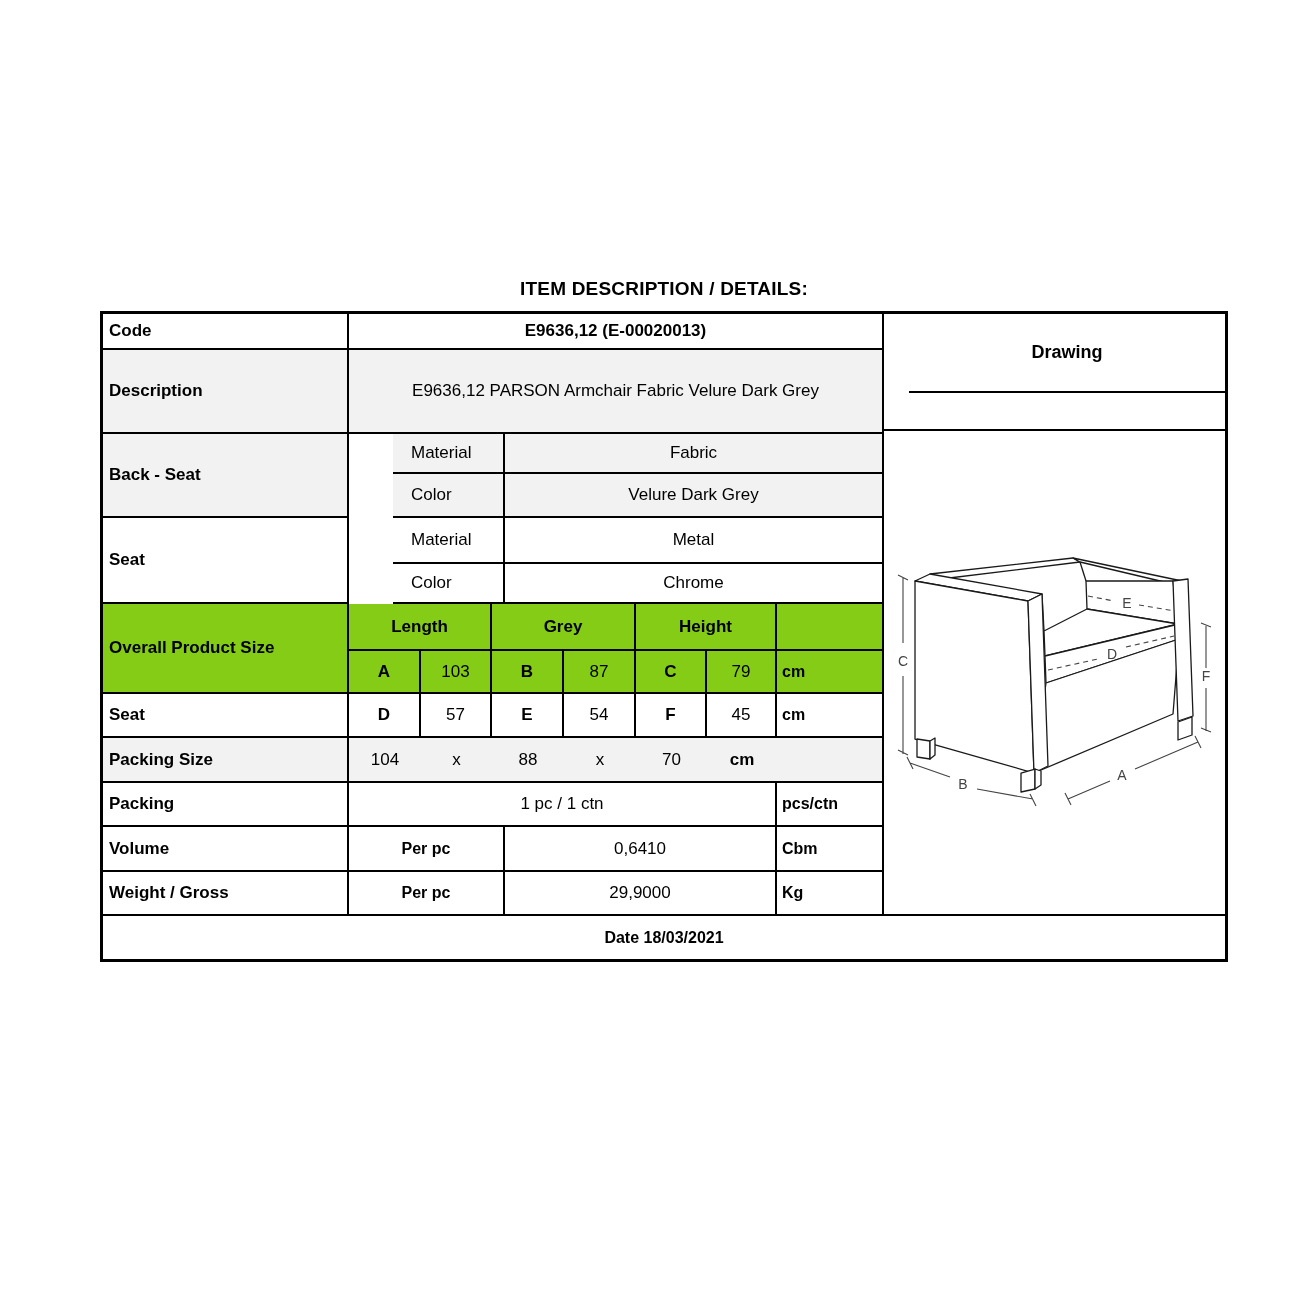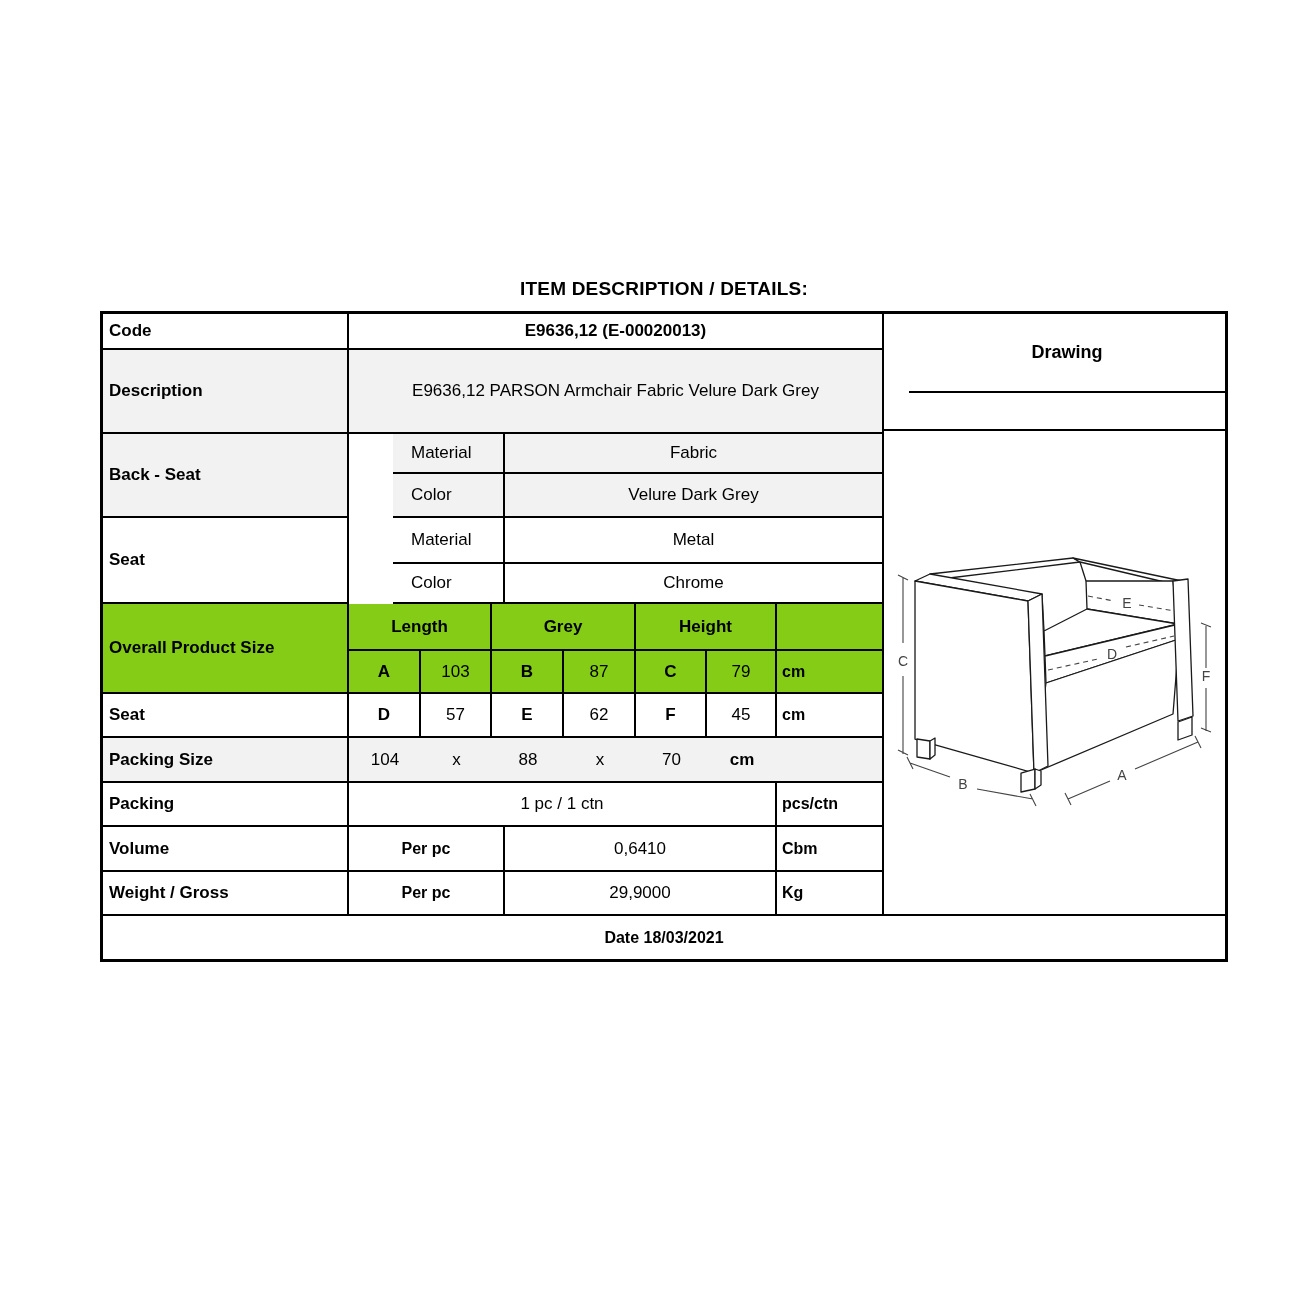--- a/index.html
+++ b/index.html
@@ -66,21 +66,21 @@
   <div class="c ctr bold y" style="grid-column:4/6;grid-row:8">B</div>
   <div class="c ctr y" style="grid-column:6;grid-row:8">87</div>
   <div class="c ctr bold y" style="grid-column:7;grid-row:8">C</div>
   <div class="c ctr y" style="grid-column:8;grid-row:8">79</div>
   <div class="c unit y" style="grid-column:9;grid-row:8">cm</div>
 
   <div class="c lbl" style="grid-column:1;grid-row:9">Seat</div>
   <div class="c ctr bold" style="grid-column:2;grid-row:9">D</div>
   <div class="c ctr" style="grid-column:3;grid-row:9">57</div>
   <div class="c ctr bold" style="grid-column:4/6;grid-row:9">E</div>
-  <div class="c ctr" style="grid-column:6;grid-row:9">62</div>
+  <div class="c ctr" style="grid-column:6;grid-row:9">54</div>
   <div class="c ctr bold" style="grid-column:7;grid-row:9">F</div>
   <div class="c ctr" style="grid-column:8;grid-row:9">45</div>
   <div class="c unit" style="grid-column:9;grid-row:9">cm</div>
 
   <div class="c lbl g" style="grid-column:1;grid-row:10">Packing Size</div>
   <div class="c g pack-grid" style="grid-column:2/10;grid-row:10">
     <span>104</span>
     <span>x</span>
     <span>88</span>
     <span>x</span>

